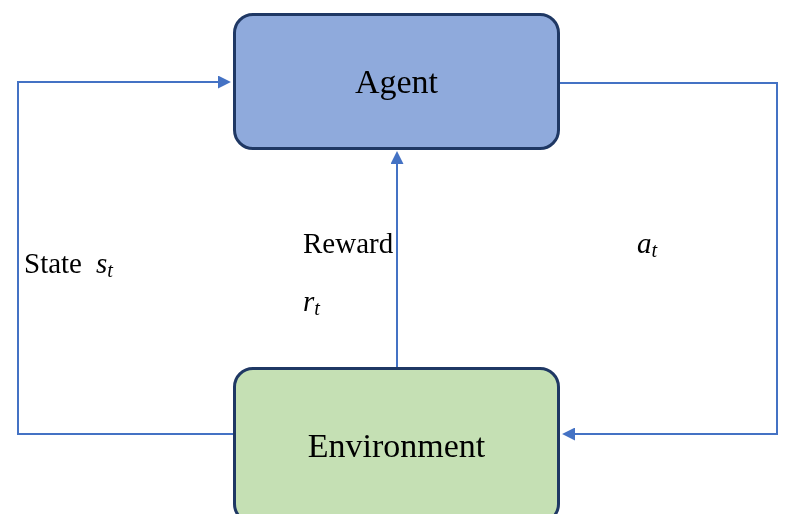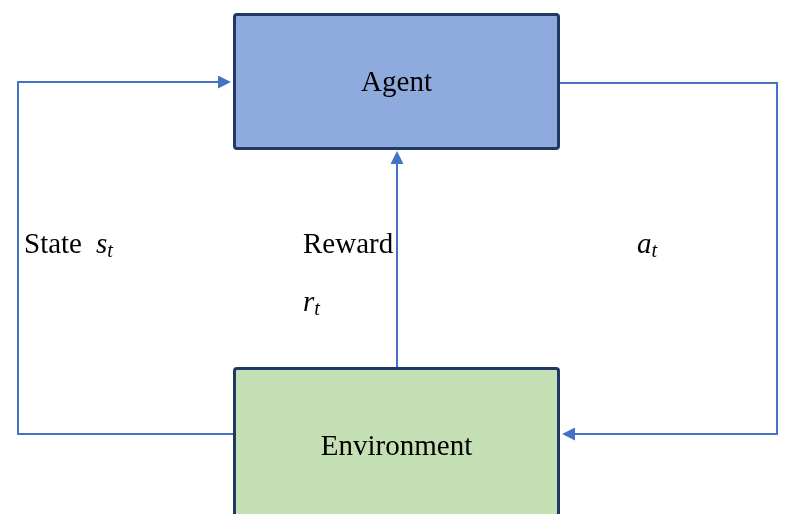--- a/index.html
+++ b/index.html
@@ -30,25 +30,25 @@
   .edge {
     fill: none;
     stroke: var(--arrow, #4472C4);
     stroke-width: 2;
   }
   .node {
     position: absolute;
     box-sizing: border-box;
     width: 327px;
     border: 3px solid var(--node-border, #1F3864);
-    border-radius: 4px;
+    border-radius: 20px;
     display: flex;
     align-items: center;
     justify-content: center;
-    font-size: 29px;
+    font-size: 34px;
     line-height: 1;
   }
   .node-agent {
     left: 233px;
     top: 13px;
     height: 137px;
     background: var(--agent-fill, #8FAADC);
   }
   .node-environment {
     left: 233px;
@@ -67,21 +67,21 @@
   }
   .edge-label .math {
     font-style: italic;
   }
   .edge-label .sub {
     font-size: 0.7em;
     font-style: italic;
     position: relative;
     top: 0.22em;
   }
-  .label-state  { left: 24px;  gap: 14px; }
+  .label-state  { left: 24px;  gap: 14px; margin-top: 20px; }
   .label-reward { left: 303px; gap: 29px; flex-direction: column; }
   .label-action { left: 637px; gap: 15px; }
 </style>
 </head>
 <body>
 
 <div class="canvas">
 
   <svg class="arrows-layer" width="798" height="514" viewBox="0 0 798 514">
     <defs>

